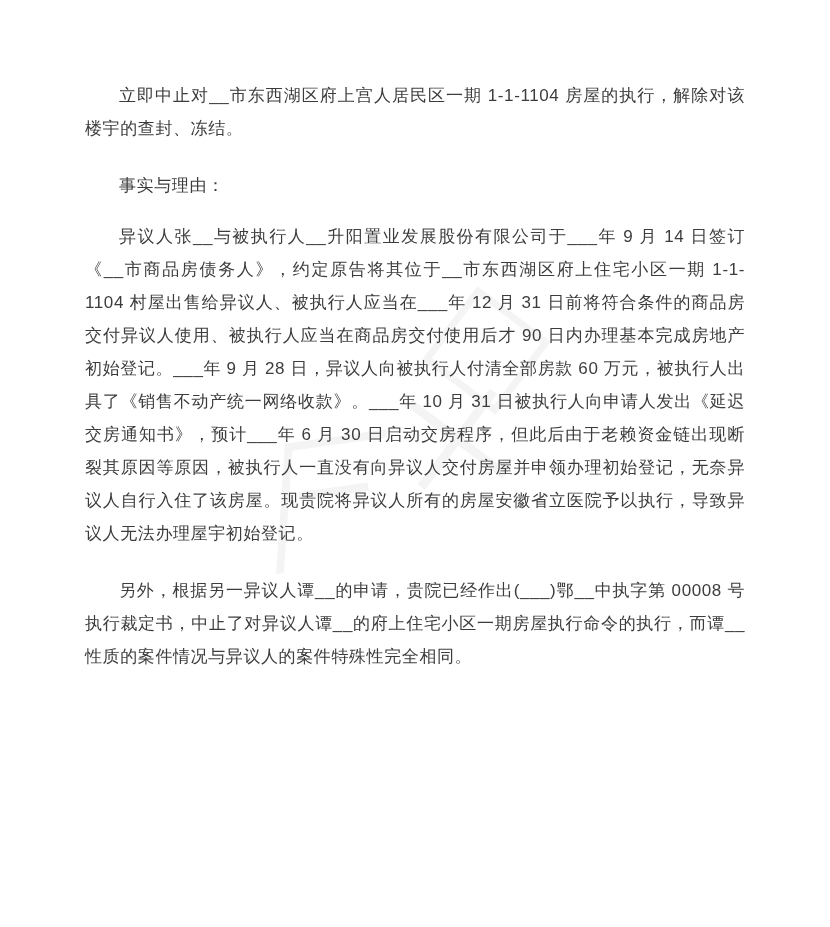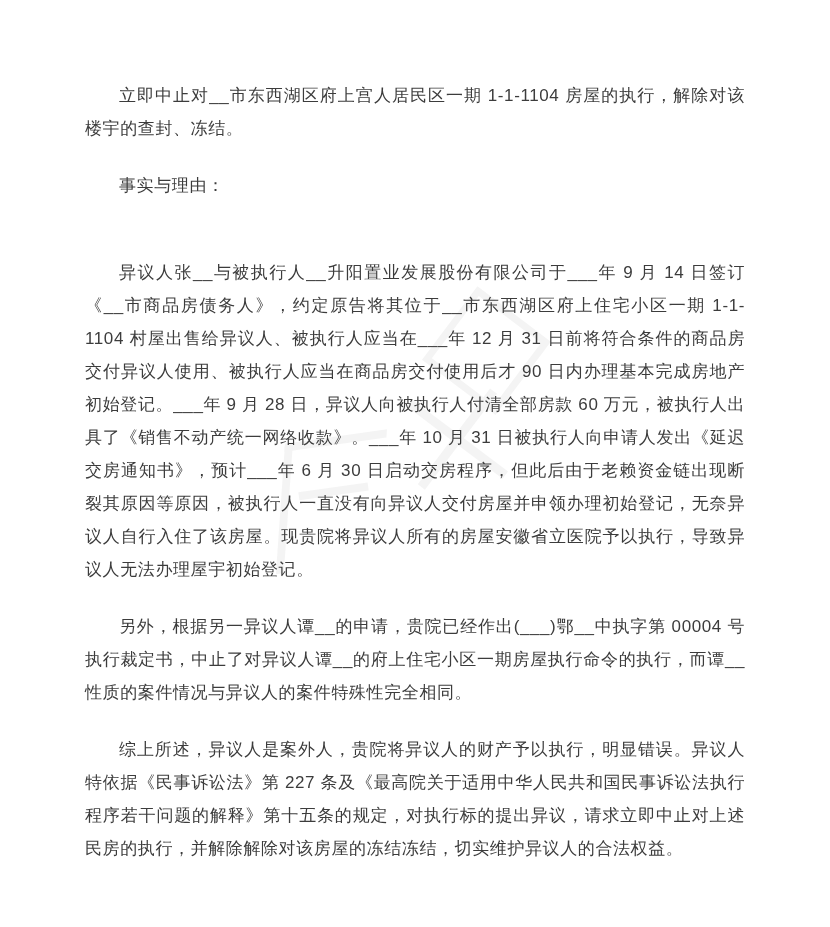--- a/index.html
+++ b/index.html
@@ -26,21 +26,21 @@
     line-height: 33px;
     letter-spacing: 0.6px;
     text-align: justify;
     text-justify: inter-ideograph;
   }
   .doc p {
     margin: 0 0 24px 0;
     text-indent: 2em;
   }
   .doc p.heading {
-    margin-bottom: 54px;
+    margin-bottom: 18px;
     font-family: Liberation Serif, serif;
   }
   .doc p:last-child {
     margin-bottom: 0;
   }
   
   .watermark {
     position: absolute;
     left: 250px;
     top: 290px;
@@ -98,17 +98,16 @@
     <div class="wm-bar"></div>
     <div class="wm-stroke-a"></div>
     <div class="wm-stroke-b"></div>
     <div class="wm-diamond"></div>
   </div>
 
   <div class="doc">
     <p>立即中止对__市东西湖区府上宫人居民区一期 1-1-1104 房屋的执行，解除对该楼宇的查封、冻结。</p>
     <p class="heading">事实与理由：</p>
     <p>异议人张__与被执行人__升阳置业发展股份有限公司于___年 9 月 14 日签订《__市商品房债务人》，约定原告将其位于__市东西湖区府上住宅小区一期 1-1-1104 村屋出售给异议人、被执行人应当在___年 12 月 31 日前将符合条件的商品房交付异议人使用、被执行人应当在商品房交付使用后才 90 日内办理基本完成房地产初始登记。___年 9 月 28 日，异议人向被执行人付清全部房款 60 万元，被执行人出具了《销售不动产统一网络收款》。___年 10 月 31 日被执行人向申请人发出《延迟交房通知书》，预计___年 6 月 30 日启动交房程序，但此后由于老赖资金链出现断裂其原因等原因，被执行人一直没有向异议人交付房屋并申领办理初始登记，无奈异议人自行入住了该房屋。现贵院将异议人所有的房屋安徽省立医院予以执行，导致异议人无法办理屋宇初始登记。</p>
-    <p>另外，根据另一异议人谭__的申请，贵院已经作出(___)鄂__中执字第 00004 号执行裁定书，中止了对异议人谭__的府上住宅小区一期房屋执行命令的执行，而谭__性质的案件情况与异议人的案件特殊性完全相同。</p>
-    <p>综上所述，异议人是案外人，贵院将异议人的财产予以执行，明显错误。异议人特依据《民事诉讼法》第 227 条及《最高院关于适用中华人民共和国民事诉讼法执行程序若干问题的解释》第十五条的规定，对执行标的提出异议，请求立即中止对上述民房的执行，并解除解除对该房屋的冻结冻结，切实维护异议人的合法权益。</p>
+    <p>另外，根据另一异议人谭__的申请，贵院已经作出(___)鄂__中执字第 00008 号执行裁定书，中止了对异议人谭__的府上住宅小区一期房屋执行命令的执行，而谭__性质的案件情况与异议人的案件特殊性完全相同。</p>
   </div>
 
 </div>
 
 </body></html>

